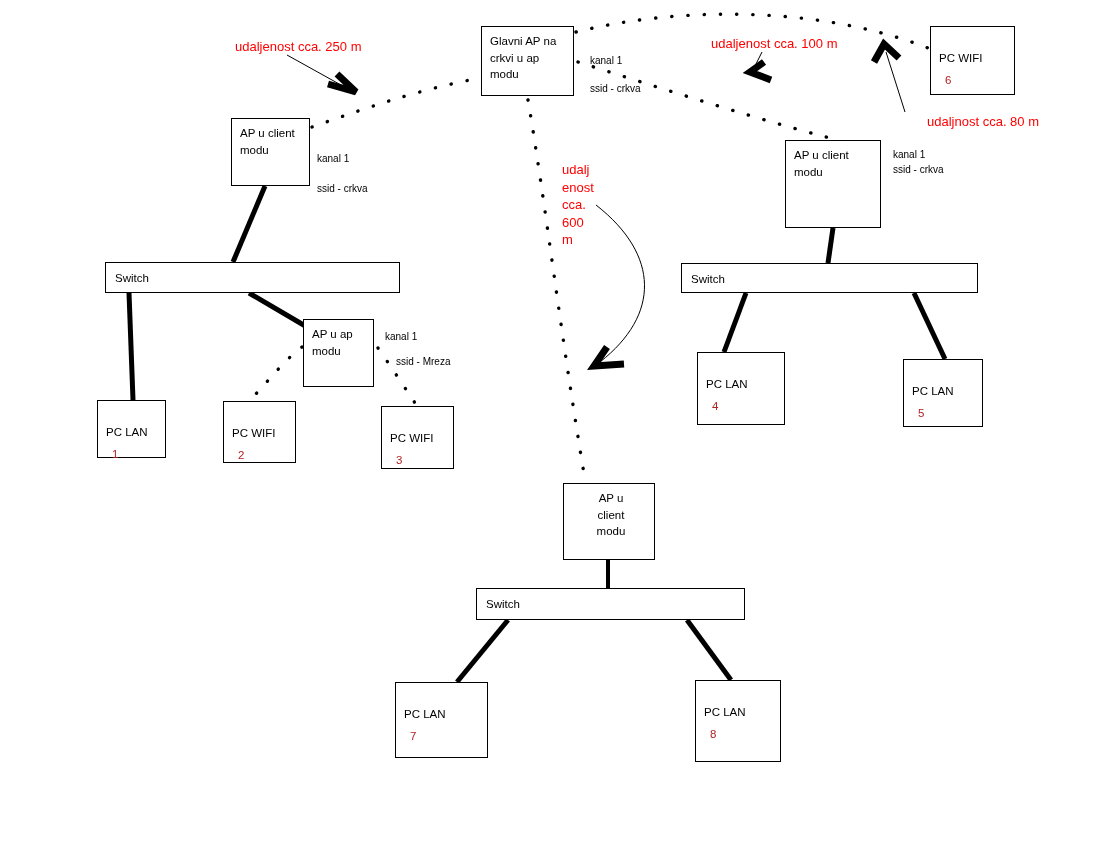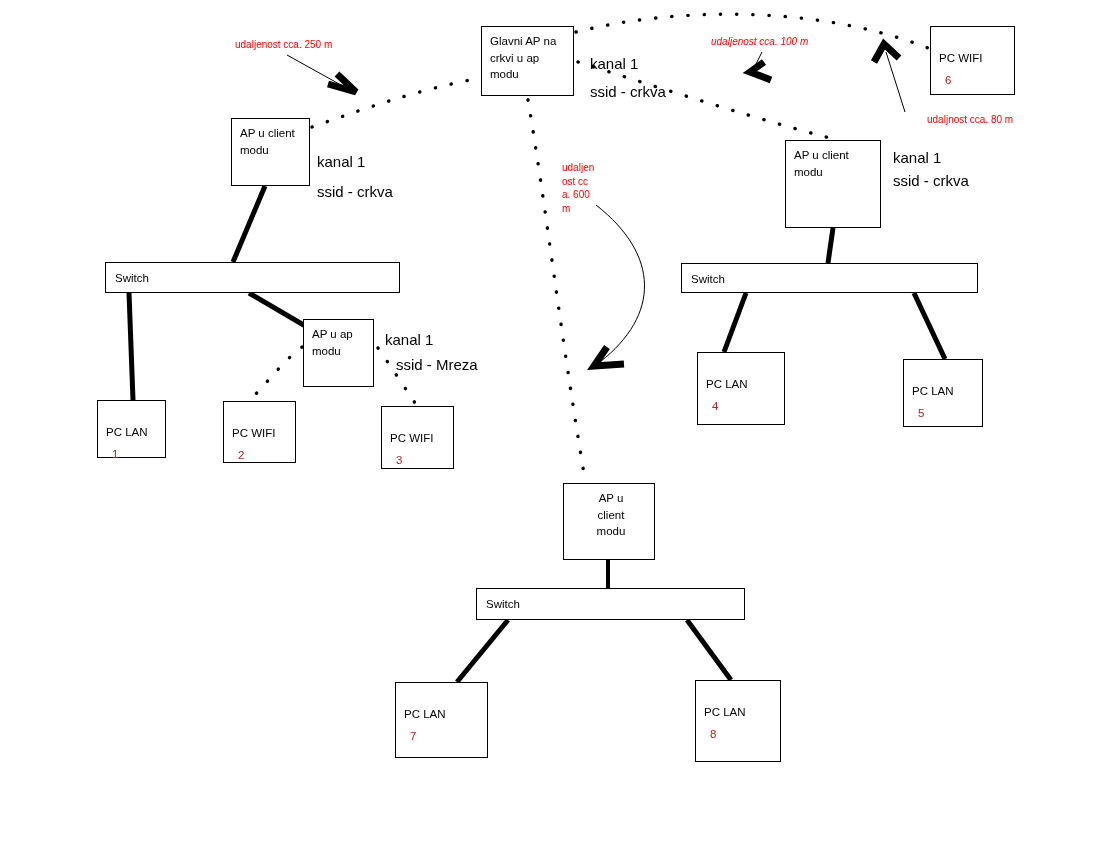--- a/index.html
+++ b/index.html
@@ -32,29 +32,29 @@
     color: #b22222;
     margin-top: 6px;
     margin-left: 6px;
     font-size: 11.5px;
   }
   .node.switch {
     padding: 7px 16px 0 9px;
   }
   .label {
     position: absolute;
-    font-size: 15px;
+    font-size: 10px;
     color: #000000;
     line-height: 1.5;
     white-space: pre-line;
     z-index: 5;
   }
   .ann {
     position: absolute;
-    font-size: 10px;
+    font-size: 13px;
     color: #ff0000;
     line-height: 1.35;
     white-space: pre-line;
     z-index: 6;
   }
   .ann.narrow {
     width: 34px;
     white-space: normal;
     word-break: break-all;
   }
@@ -220,19 +220,19 @@
   <div class="label" style="left:590px; top:81px;">ssid - crkva</div>
 
   <div class="label" style="left:893px; top:147px;">kanal 1
 ssid - crkva</div>
 
   <div class="label" style="left:385px; top:329px;">kanal 1</div>
   <div class="label" style="left:396px; top:354px;">ssid - Mreza</div>
 
   <div class="ann" style="left:235px; top:38px;">udaljenost cca. 250 m</div>
 
-  <div class="ann" style="left:711px; top:35px;font-style:italic;">udaljenost cca. 100 m</div>
+  <div class="ann" style="left:711px; top:35px;">udaljenost cca. 100 m</div>
 
   <div class="ann" style="left:891px; top:113px;margin-left:36px;">udaljnost cca. 80 m</div>
 
   <div class="ann narrow" style="left:562px; top:161px;">udaljenost cca. 600 m</div>
 
 </div>
 
 </body></html>

